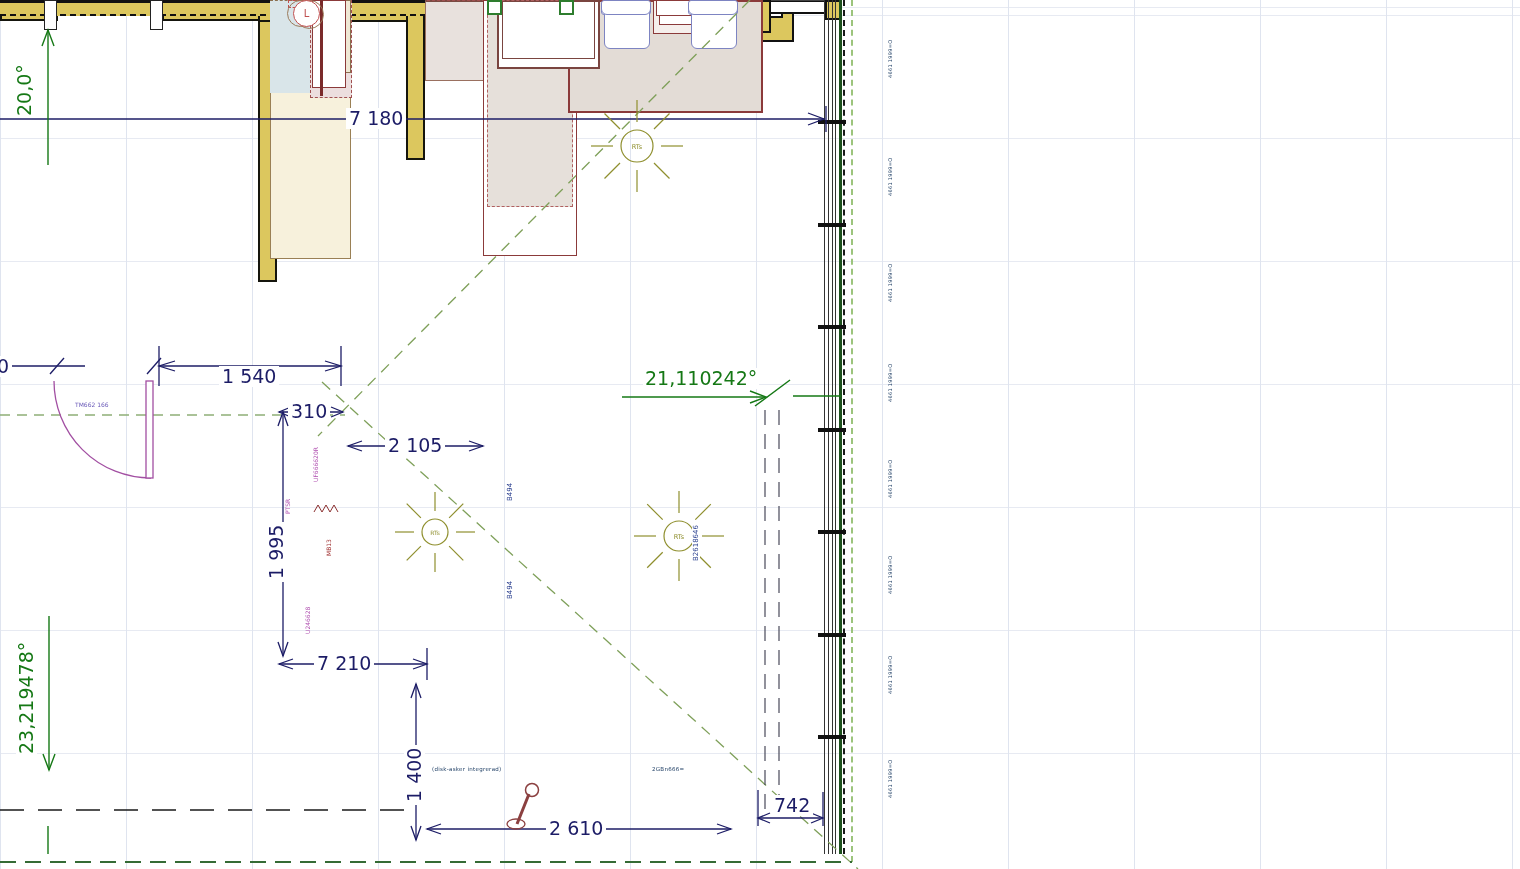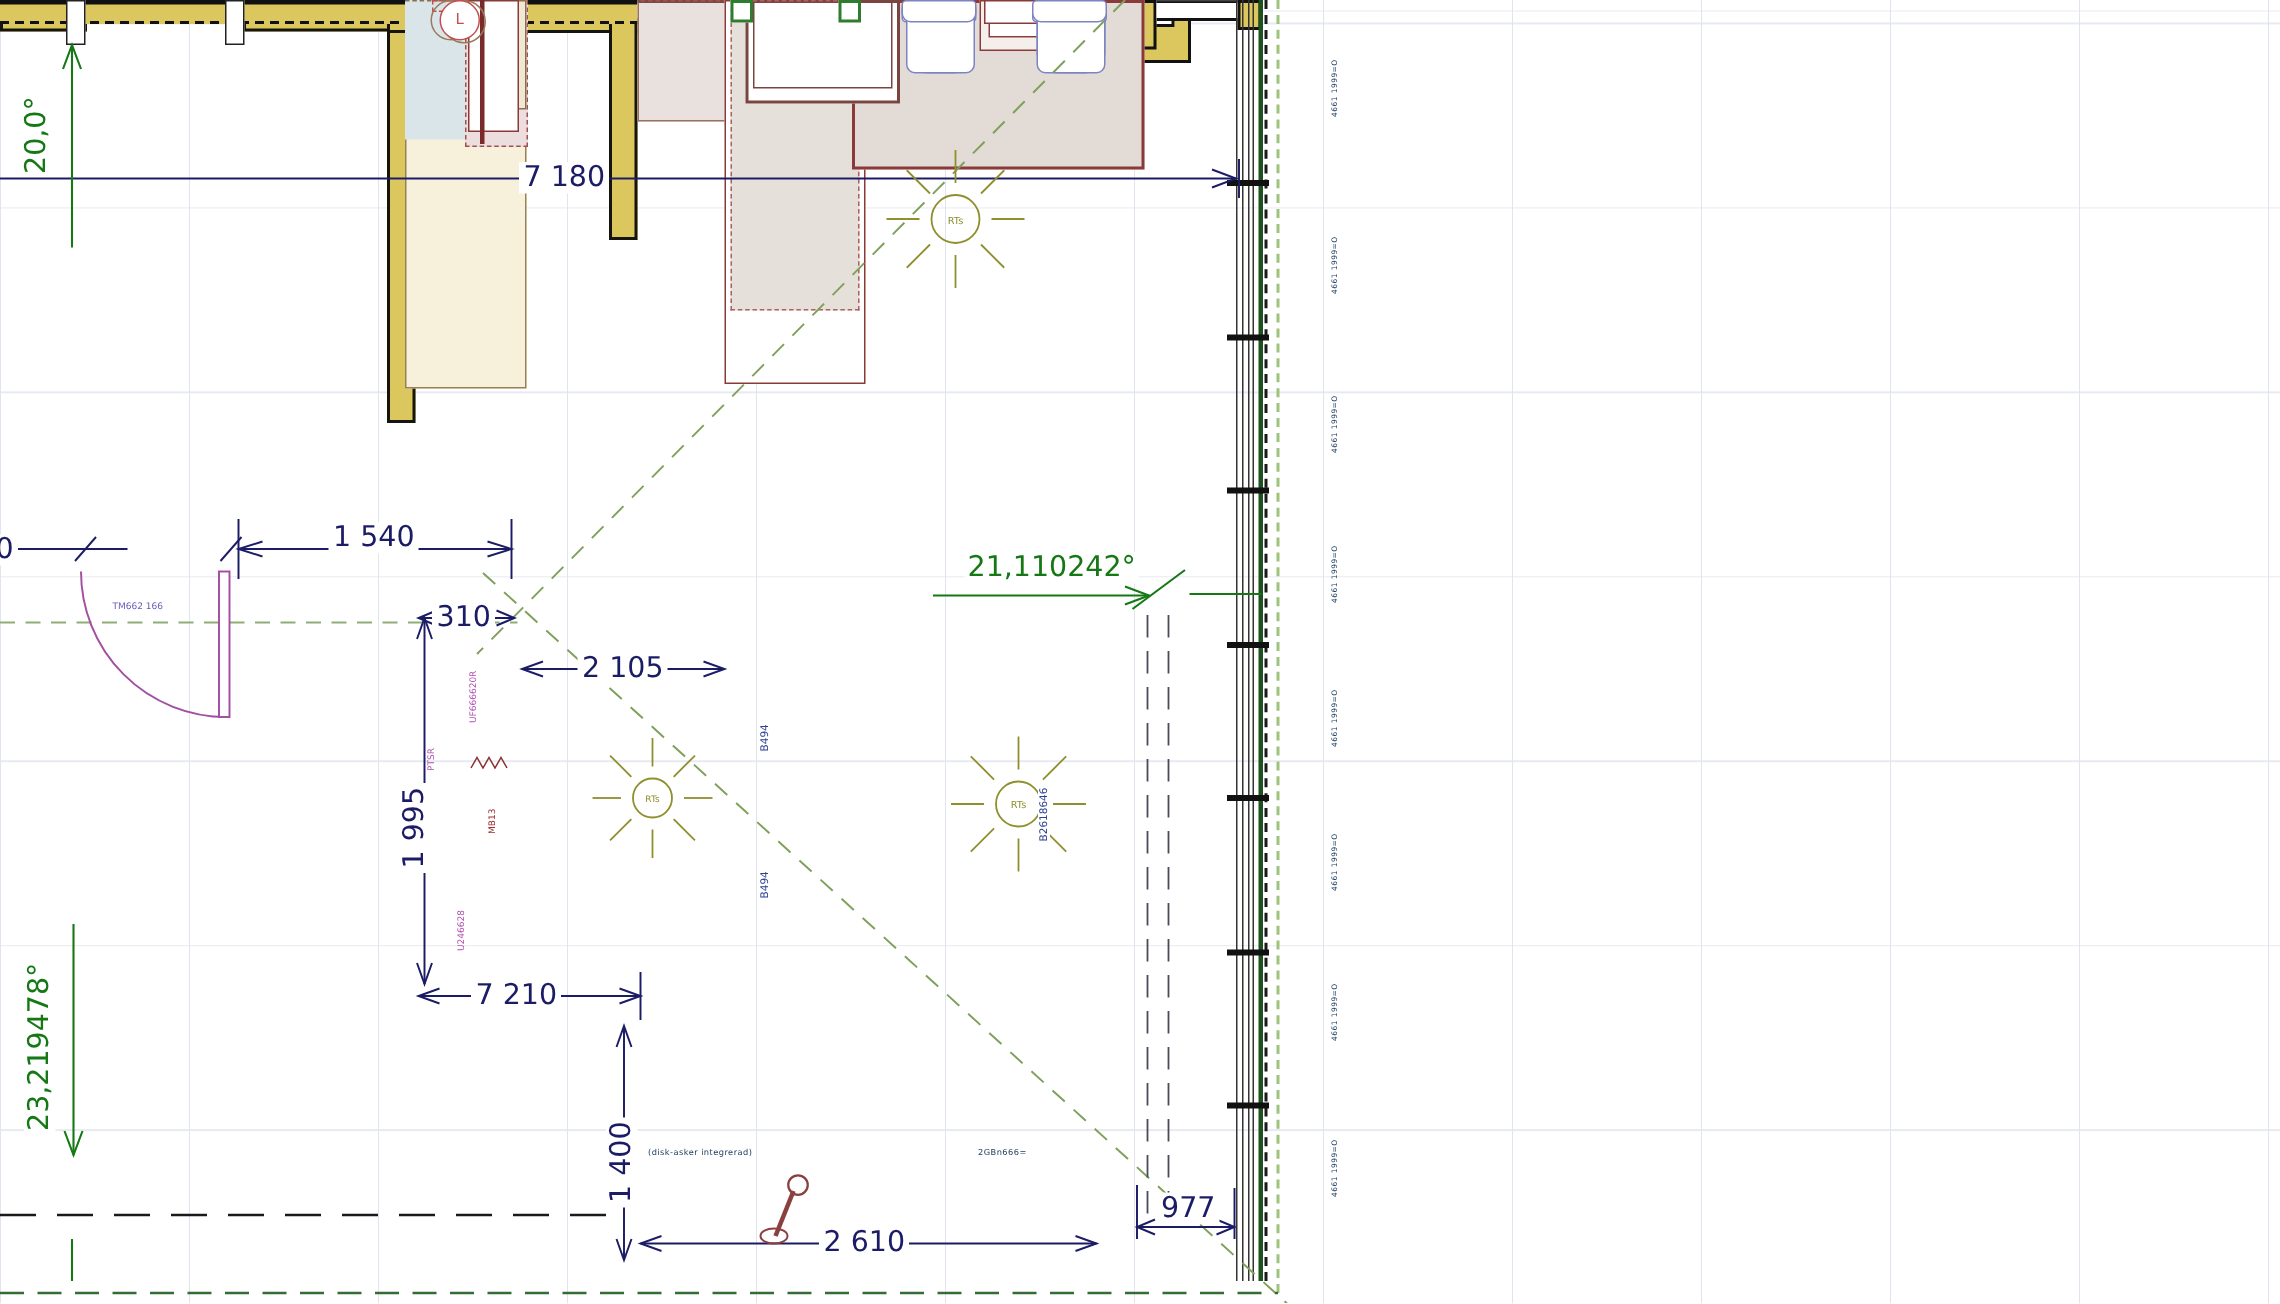--- a/index.html
+++ b/index.html
@@ -223,28 +223,28 @@
     <polyline points="314,512 318,505 322,512 326,505 330,512 334,505 338,512" stroke="#8b3030" stroke-width="1" fill="none"></polyline>
     <g stroke="#8b4040" fill="none">
       <ellipse cx="516" cy="824" rx="9" ry="5" stroke-width="1.3"></ellipse>
       <line x1="517" y1="824" x2="529" y2="794" stroke-width="3"></line>
       <circle cx="532" cy="790" r="6.5" stroke-width="1.5"></circle>
     </g>
   </svg>
 
   <div class="abs dim" style="left:346px;top:108px">7 180</div>
   <div class="abs dim" style="left:-6px;top:356px">0</div>
-  <div class="abs dim" style="left:219px;top:348px">1 540</div>
+  <div class="abs dim" style="left:219px;top:366px">1 540</div>
   <div class="abs dim" style="left:288px;top:401px">310</div>
   <div class="abs dim" style="left:385px;top:435px">2 105</div>
   <div class="abs dim vrot" style="left:266px;top:582px">1 995</div>
   <div class="abs dim" style="left:314px;top:653px">7 210</div>
   <div class="abs dim vrot" style="left:404px;top:805px">1 400</div>
   <div class="abs dim" style="left:546px;top:818px">2 610</div>
-  <div class="abs dim" style="left:771px;top:795px">977</div>
+  <div class="abs dim" style="left:771px;top:795px">742</div>
 
   <div class="abs green vrot" style="left:14px;top:118px">20,0°</div>
   <div class="abs green vrot" style="left:16px;top:756px">23,219478°</div>
   <div class="abs green" style="left:643px;top:368px">21,110242°</div>
 
   <div class="abs mlabel" style="left:75px;top:401px;color:#6a5ab8">TM662 166</div>
   <div class="abs mlabel vrot" style="left:312px;top:482px">UF666620R</div>
   <div class="abs mlabel vrot" style="left:284px;top:514px">PTSR</div>
   <div class="abs rlabel vrot" style="left:325px;top:556px;z-index:8">MB13</div>
   <div class="abs mlabel vrot" style="left:304px;top:634px">U246628</div>

